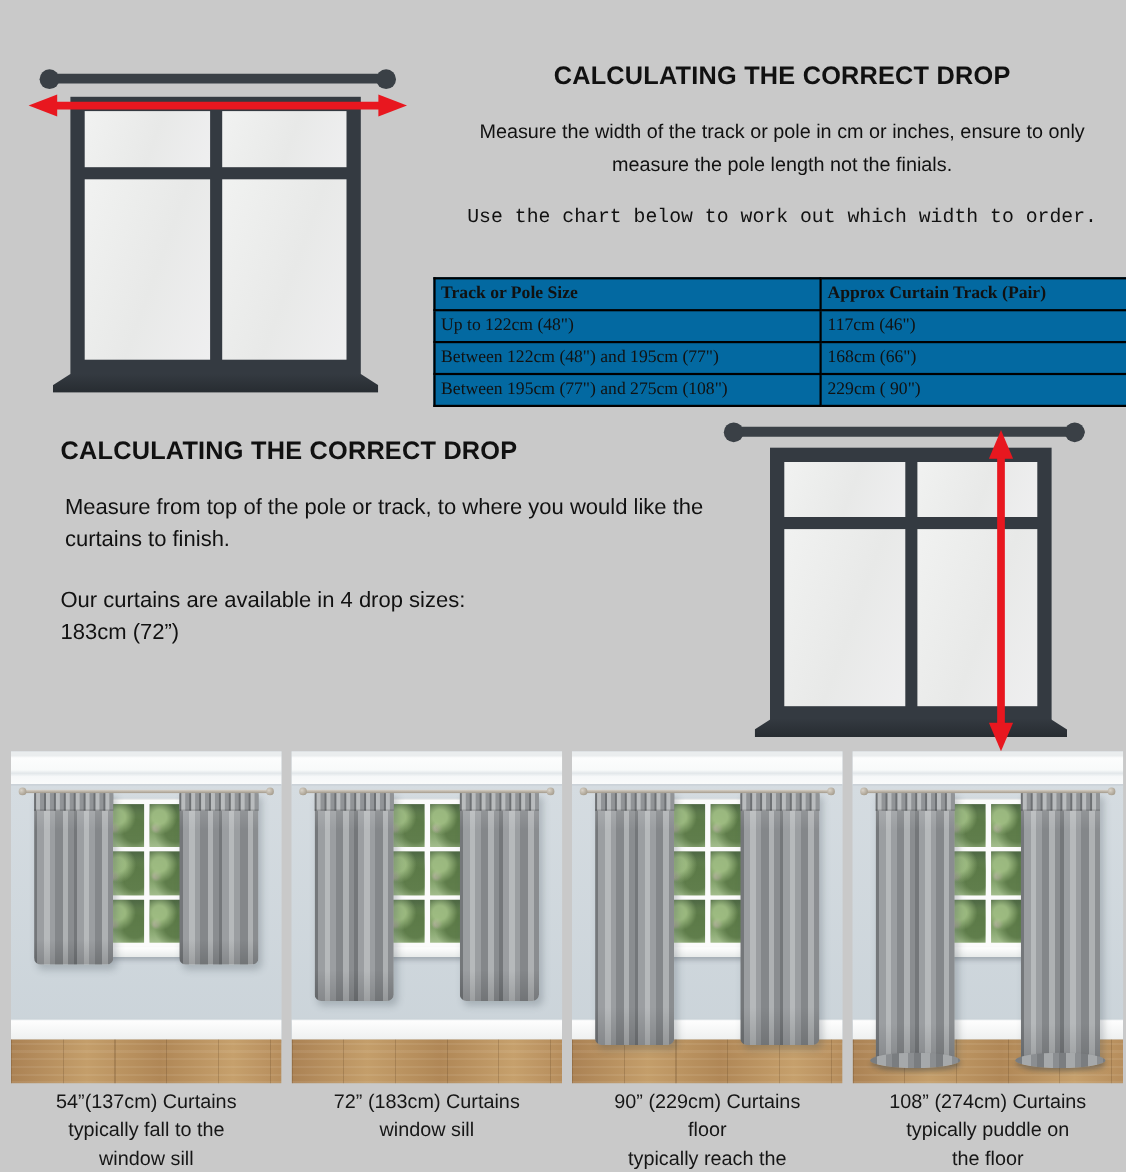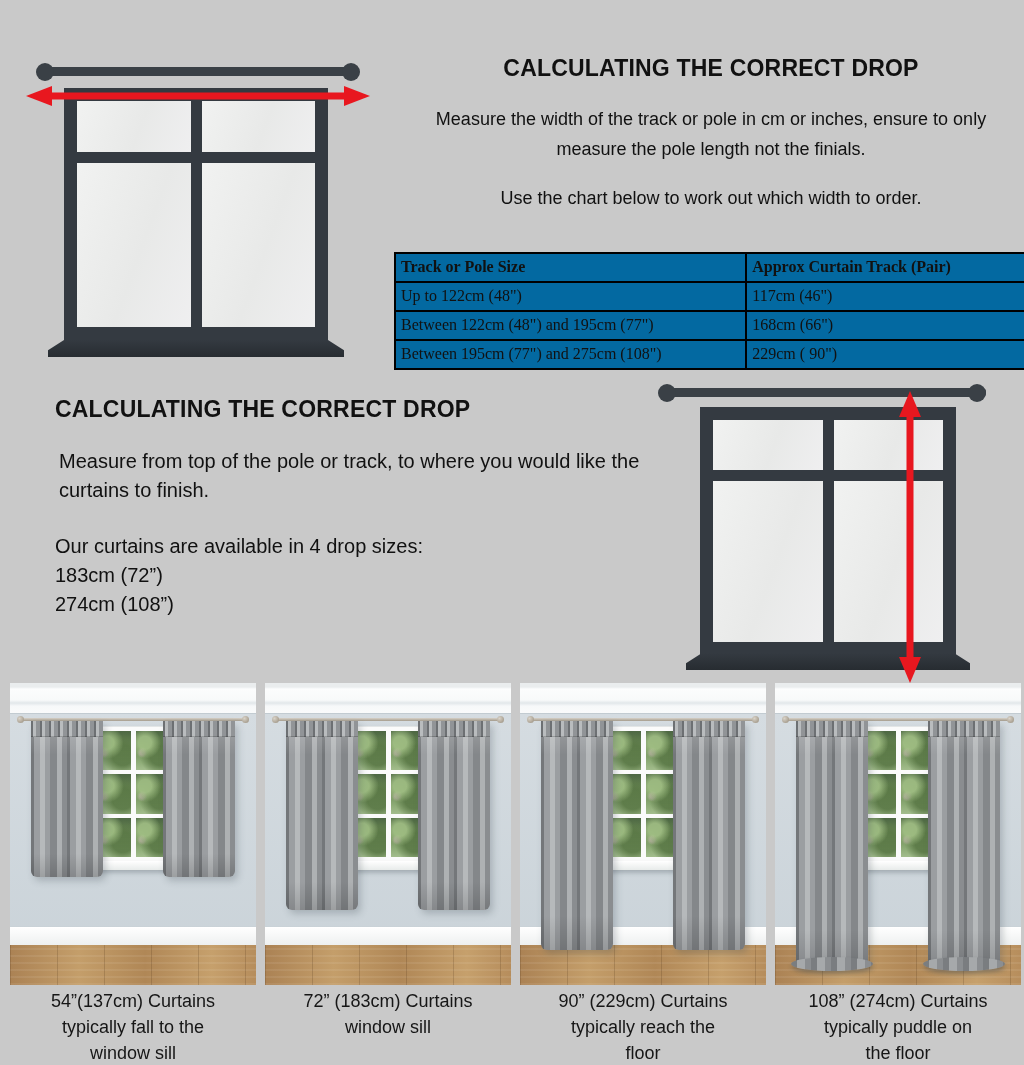--- a/index.html
+++ b/index.html
@@ -120,21 +120,21 @@
 
   <svg class="arrow-svg" style="left:24px;top:84px;" width="348" height="24" viewBox="0 0 348 24">
     <line x1="22" y1="12" x2="326" y2="12" stroke="#e8171f" stroke-width="7"></line>
     <polygon points="2,12 28,2 28,22" fill="#e8171f"></polygon>
     <polygon points="346,12 320,2 320,22" fill="#e8171f"></polygon>
   </svg>
 </div>
 
 <div class="h-title center" style="left:398px;top:55px;width:626px;">CALCULATING THE CORRECT DROP</div>
 <div class="copy center" style="left:400px;top:104px;width:622px;">Measure the width of the track or pole in cm or inches, ensure to only measure the pole length not the finials.</div>
-<div class="copy center" style="left:398px;top:183px;width:626px;">Use the chart below to work out which width to order.</div>
+<div class="copy center" style="left:398px;top:183px;width:626px;font-family:Liberation Mono, monospace;">Use the chart below to work out which width to order.</div>
 
 <table class="size-table">
   <thead>
     <tr>
       <th class="c1">Track or Pole Size</th>
       <th class="c2">Approx Curtain Track (Pair)</th>
     </tr>
   </thead>
   <tbody>
     <tr>
@@ -150,21 +150,20 @@
       <td>229cm ( 90")</td>
     </tr>
   </tbody>
 </table>
 
 <div class="h-title" style="left:55px;top:396px;">CALCULATING THE CORRECT DROP</div>
 <div class="drop-text">
   <p>Measure from top of the pole or track, to where you would like the curtains to finish.</p>
   <div>Our curtains are available in 4 drop sizes:</div>
   <div class="item">183cm (72”)</div>
-  <div class="item">274cm (108”)</div>
 </div>
 
 <div>
   <div class="pole-bar" style="left:666px;top:388px;width:320px;"></div>
   <div class="finial" style="left:658px;top:384px;"></div>
   <div class="finial" style="left:968px;top:384px;"></div>
 
   <div class="winframe right-fig" style="left:700px;top:407px;width:256px;height:248px;">
     <div class="panes">
       <div class="pane" style="grid-column:1;grid-row:1;"></div>
@@ -274,20 +273,20 @@
   <div>54”(137cm) Curtains</div>
   <div>typically fall to the</div>
   <div>window sill</div>
 </div>
 <div class="caption" style="left:253px;">
   <div>72” (183cm) Curtains</div>
   <div>window sill</div>
 </div>
 <div class="caption" style="left:508px;">
   <div>90” (229cm) Curtains</div>
+  <div>floor</div>
   <div>typically reach the</div>
-  <div>floor</div>
 </div>
 <div class="caption" style="left:763px;">
   <div>108” (274cm) Curtains</div>
   <div>typically puddle on</div>
   <div>the floor</div>
 </div>
 
 </body></html>

